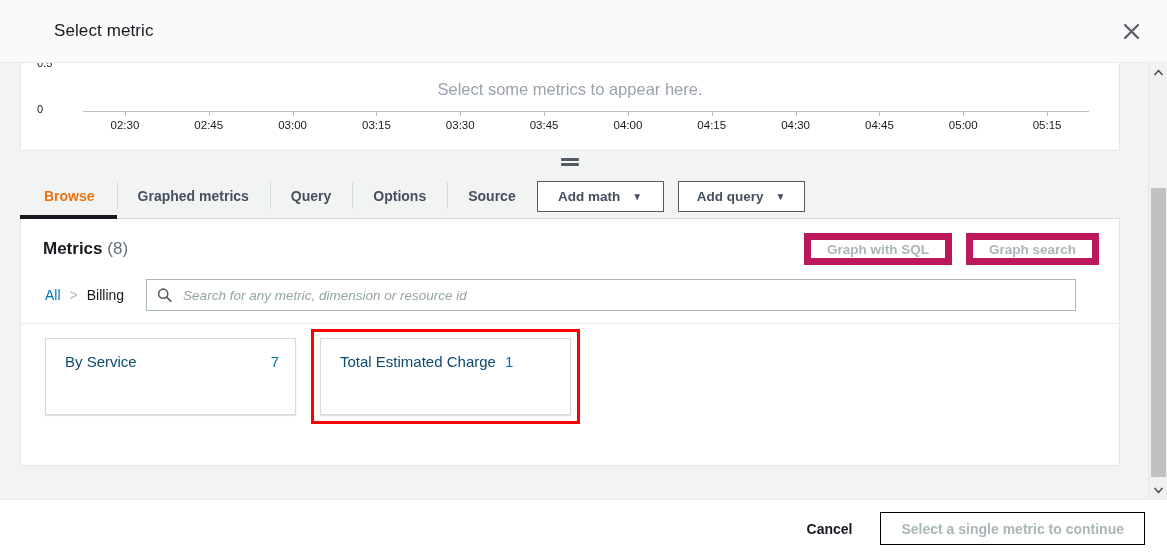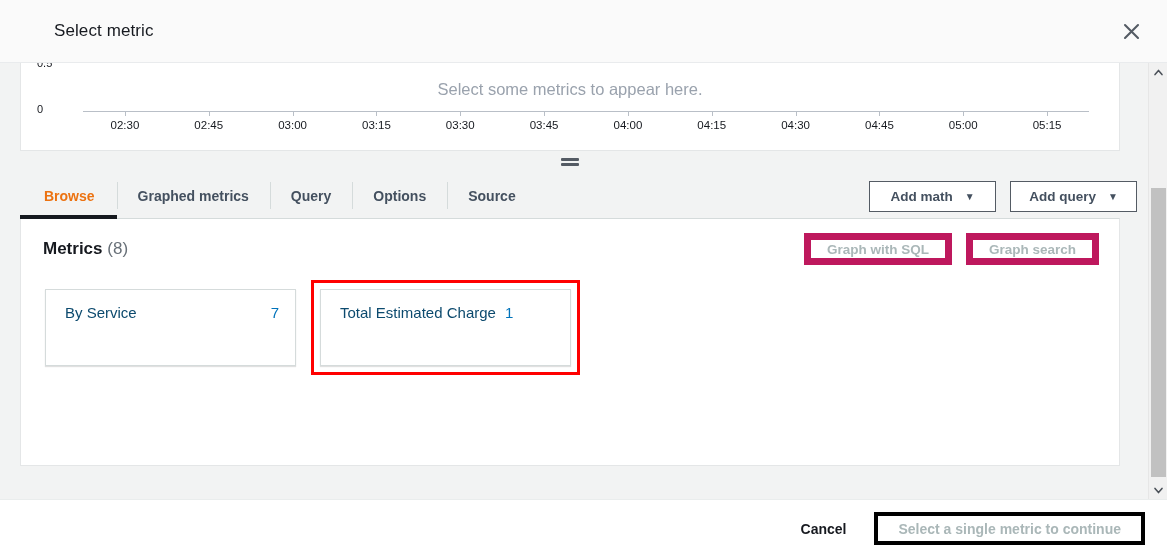--- a/index.html
+++ b/index.html
@@ -143,22 +143,22 @@
     height: 2.5px;
     background: #545b64;
     border-radius: 1px;
     margin: 2.5px 0;
   }
 
   
   .tabs-row {
     display: flex;
     align-items: flex-end;
-    justify-content: space-between;
-    margin-right: 11px;
+    justify-content: flex-start;
+    margin-right: 44px;
     height: 45px;
     background: #f2f3f3;
   }
   .tabs {
     display: flex;
     align-items: stretch;
     height: 45px;
   }
   .tab {
     position: relative;
@@ -389,21 +389,21 @@
     border: none;
     font-size: 14px;
     font-weight: bold;
     color: #16191f;
     cursor: pointer;
     font-family: "Liberation Sans", sans-serif;
     padding: 6px 2px;
   }
   .primary-disabled {
     background: #ffffff;
-    border: 4px solid #000000;
+    border: 1px solid #000000;
     color: #aab7b8;
     font-size: 14px;
     font-weight: bold;
     font-family: "Liberation Sans", sans-serif;
     height: 33px;
     padding: 0 20px;
     cursor: default;
     white-space: nowrap;
   }
 </style>
@@ -504,20 +504,34 @@
           <div class="panel-title">
             <span>Metrics</span>
             <span class="count">(8)</span>
           </div>
           <div class="panel-head-actions">
             <button class="btn-disabled">Graph with SQL</button>
             <button class="btn-disabled">Graph search</button>
           </div>
         </div>
 
+        <div class="search-row">
+          <div class="crumbs">
+            <span class="crumb-link">All</span>
+            <span class="crumb-sep">&gt;</span>
+            <span class="crumb-current">Billing</span>
+          </div>
+          <div class="search-box">
+            <svg width="15" height="15" viewBox="0 0 16 16" aria-hidden="true">
+              <circle cx="6.6" cy="6.6" r="4.9" stroke="#545b64" stroke-width="1.7" fill="none"></circle>
+              <path d="M10.3 10.3 L14.6 14.6" stroke="#545b64" stroke-width="1.9" stroke-linecap="round"></path>
+            </svg>
+            <input type="text" placeholder="Search for any metric, dimension or resource id" style="">
+          </div>
+        </div>
 
         <div class="cards" id="cards">
             <div class="card-slot">
               <div class="metric-card">
                 <span class="label">By Service</span>
                 <span class="num">7</span>
               </div>
             </div>
             <div class="card-slot">
               <div class="metric-card compact">

